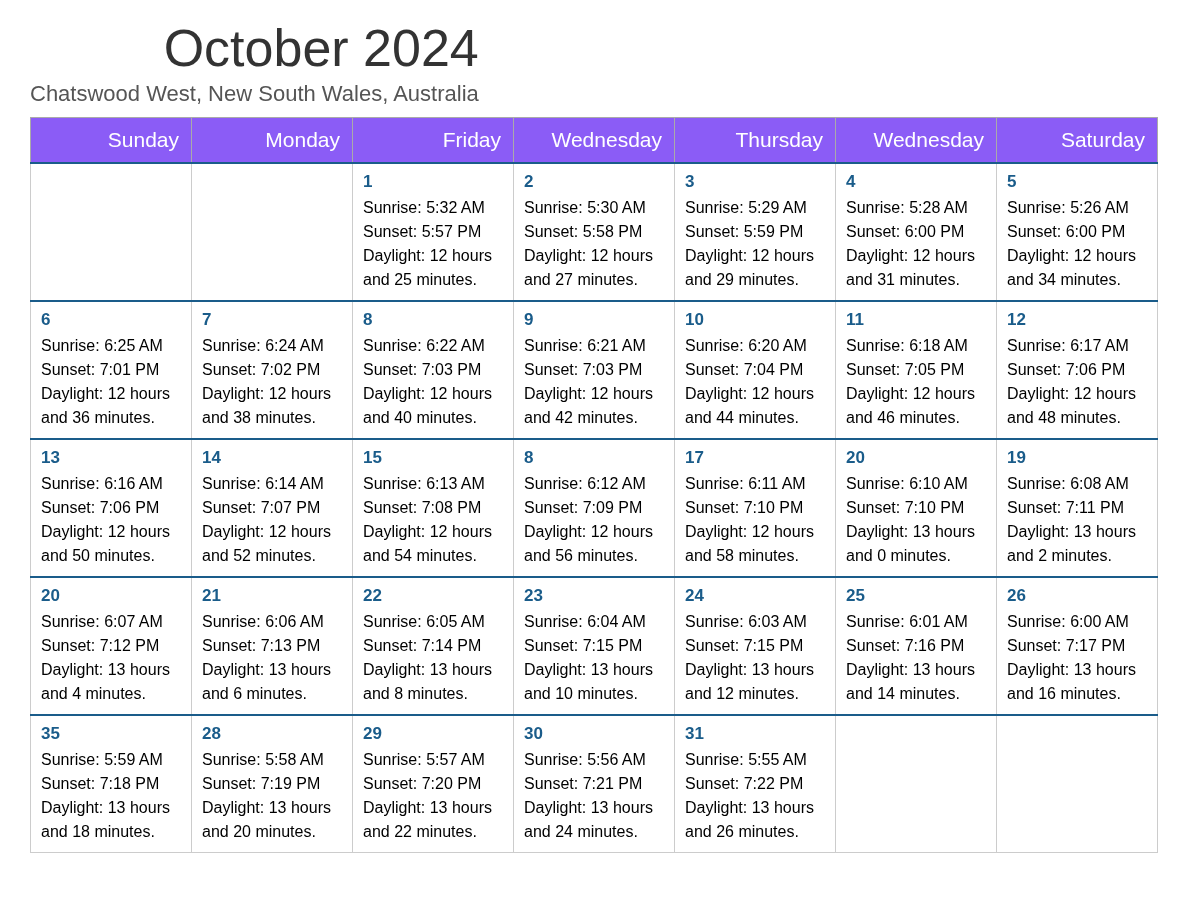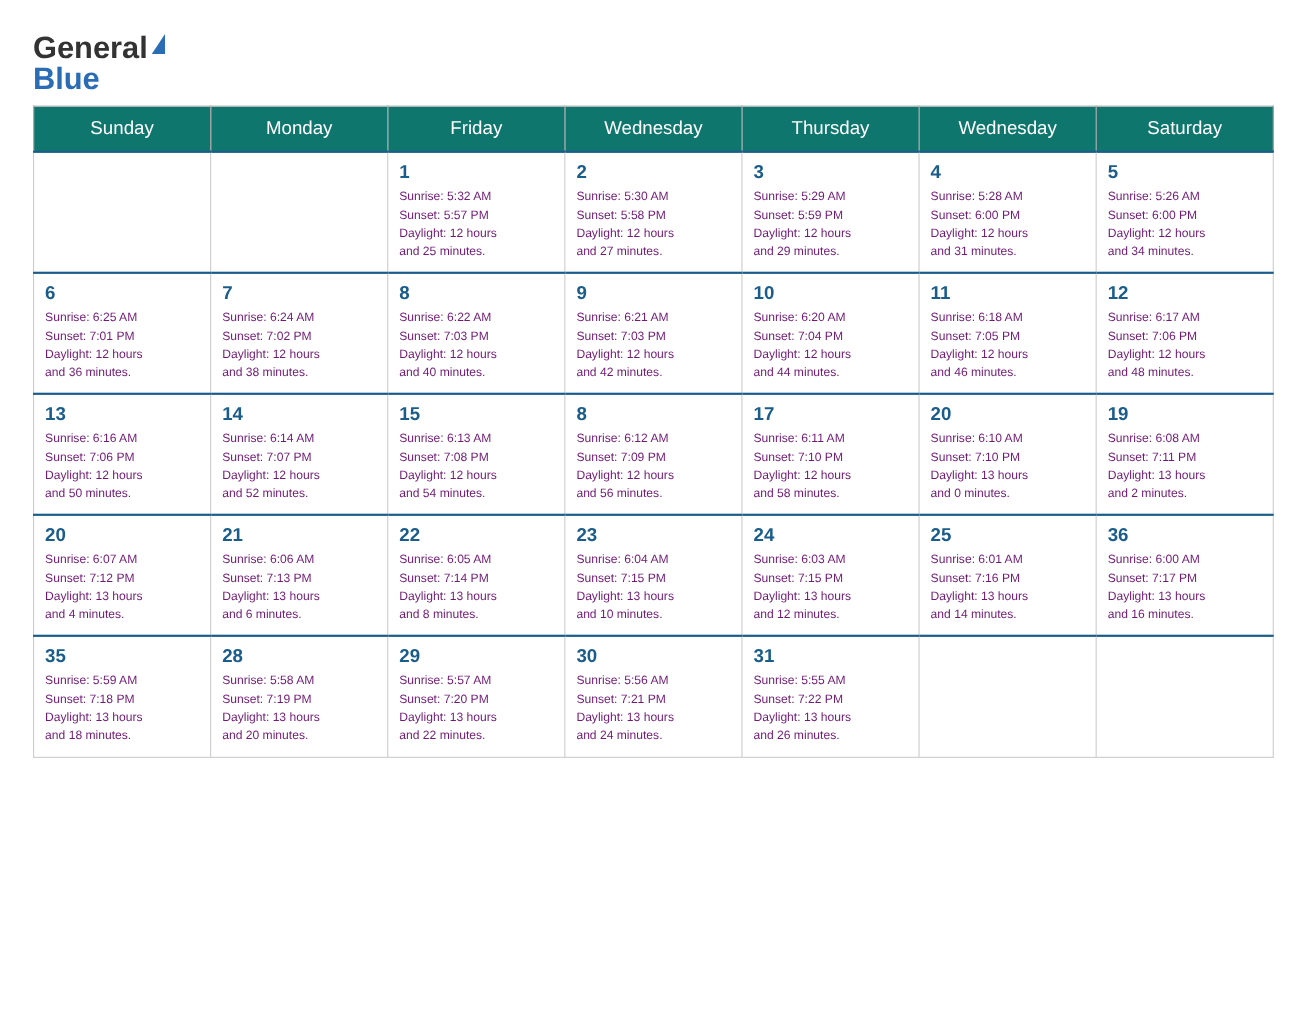--- a/index.html
+++ b/index.html
@@ -65,67 +65,62 @@
       color: #555;
       margin-top: 4px;
     }
     .calendar-table {
       width: 100%;
       border-collapse: collapse;
       border: 1px solid #aaa;
       margin-top: 10px;
     }
     .calendar-table th {
-      background-color: #0f766e;
+      background-color: #8b5cf6;
       color: #fff;
-      font-size: 17px;
+      font-size: 21px;
       font-weight: normal;
       padding: 10px 12px;
-      text-align: center;
+      text-align: right;
       border: 1px solid #aaa;
     }
     .calendar-table td {
       border: 1px solid #ccc;
       vertical-align: top;
       padding: 8px 10px;
       width: 14.28%;
       min-height: 110px;
       height: 110px;
     }
     .day-number {
       font-size: 17px;
       color: #1a5c8a;
       font-weight: bold;
       display: block;
       margin-bottom: 4px;
     }
     .day-info {
-      font-size: 11px;
-      color: #701a75;
+      font-size: 16px;
+      color: #000000;
       line-height: 1.5;
     }
     .empty-cell {
       background: #fff;
     }
     .week-row td {
       border-top: 2px solid #1a5c8a;
     }
   </style>
 </head>
 <body>
 
 <div class="header-area">
-  <div class="logo">
-    <div class="logo-row">
-      <span class="logo-text-general">General</span>
-      <span class="logo-icon"></span>
-    </div>
-    <div>
-      <span class="logo-text-blue">Blue</span>
-    </div>
+  <div class="title-area">
+    <div class="month-title">October 2024</div>
+    <div class="subtitle">Chatswood West, New South Wales, Australia</div>
   </div>
 </div>
 
 <table class="calendar-table">
   <thead>
     <tr>
     <th>Sunday</th>
         <th>Monday</th>
         <th>Friday</th>
         <th>Wednesday</th>
@@ -238,21 +233,21 @@
         </td>
         <td>
           <span class="day-number">24</span>
           <div class="day-info">Sunrise: 6:03 AM<br>Sunset: 7:15 PM<br>Daylight: 13 hours<br>and 12 minutes.</div>
         </td>
         <td>
           <span class="day-number">25</span>
           <div class="day-info">Sunrise: 6:01 AM<br>Sunset: 7:16 PM<br>Daylight: 13 hours<br>and 14 minutes.</div>
         </td>
         <td>
-          <span class="day-number">36</span>
+          <span class="day-number">26</span>
           <div class="day-info">Sunrise: 6:00 AM<br>Sunset: 7:17 PM<br>Daylight: 13 hours<br>and 16 minutes.</div>
         </td>
       </tr>
       <tr class="week-row">
         <td>
           <span class="day-number">35</span>
           <div class="day-info">Sunrise: 5:59 AM<br>Sunset: 7:18 PM<br>Daylight: 13 hours<br>and 18 minutes.</div>
         </td>
         <td>
           <span class="day-number">28</span>

